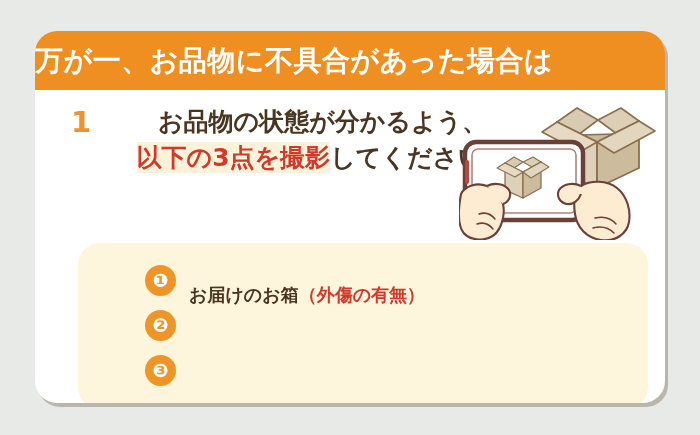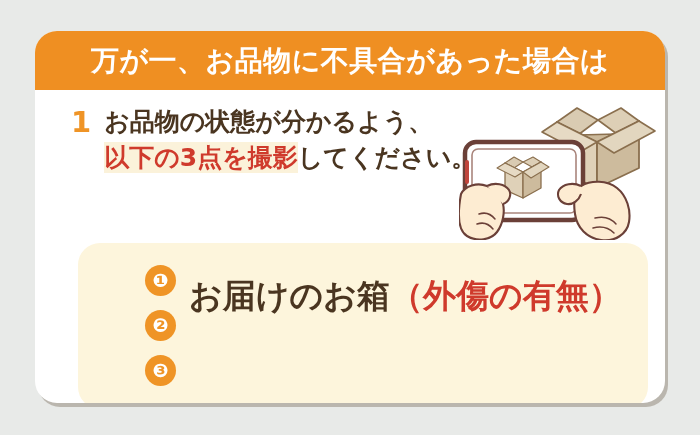--- a/index.html
+++ b/index.html
@@ -31,21 +31,21 @@
   
   #header-bar {
     position: absolute;
     left: 0;
     top: 0;
     width: 100%;
     height: 59px;
     background: #ef8f22;
     display: flex;
     align-items: center;
-    justify-content: center;
+    justify-content: flex-start;
   }
   #header-title {
     color: #ffffff;
     font-size: 28px;
     font-weight: bold;
     letter-spacing: 0.5px;
     white-space: nowrap;
     line-height: 1;
   }
 
@@ -72,20 +72,21 @@
   #step-one-number {
     color: #ef9426;
     font-size: 29px;
     font-weight: bold;
     line-height: 1.25;
     margin-right: 13px;
     flex: 0 0 auto;
   }
   #step-one-lines {
     flex: 1 1 auto;
+    text-align: center;
   }
   .step-line {
     color: #4a3520;
     font-size: 25px;
     font-weight: bold;
     line-height: 1.42;
     white-space: nowrap;
   }
   #step-one-highlight {
     background: #fbf2da;
@@ -123,21 +124,21 @@
     font-size: 19px;
     font-weight: bold;
     display: flex;
     align-items: center;
     justify-content: center;
     margin-right: 13px;
     line-height: 1;
   }
   .cream-text {
     color: #4a3520;
-    font-size: 33px;
+    font-size: 18px;
     font-weight: bold;
     white-space: nowrap;
     line-height: 1;
     margin-top: 29px;
   }
   .accent-red {
     color: #cf3a2c;
   }
 
   

